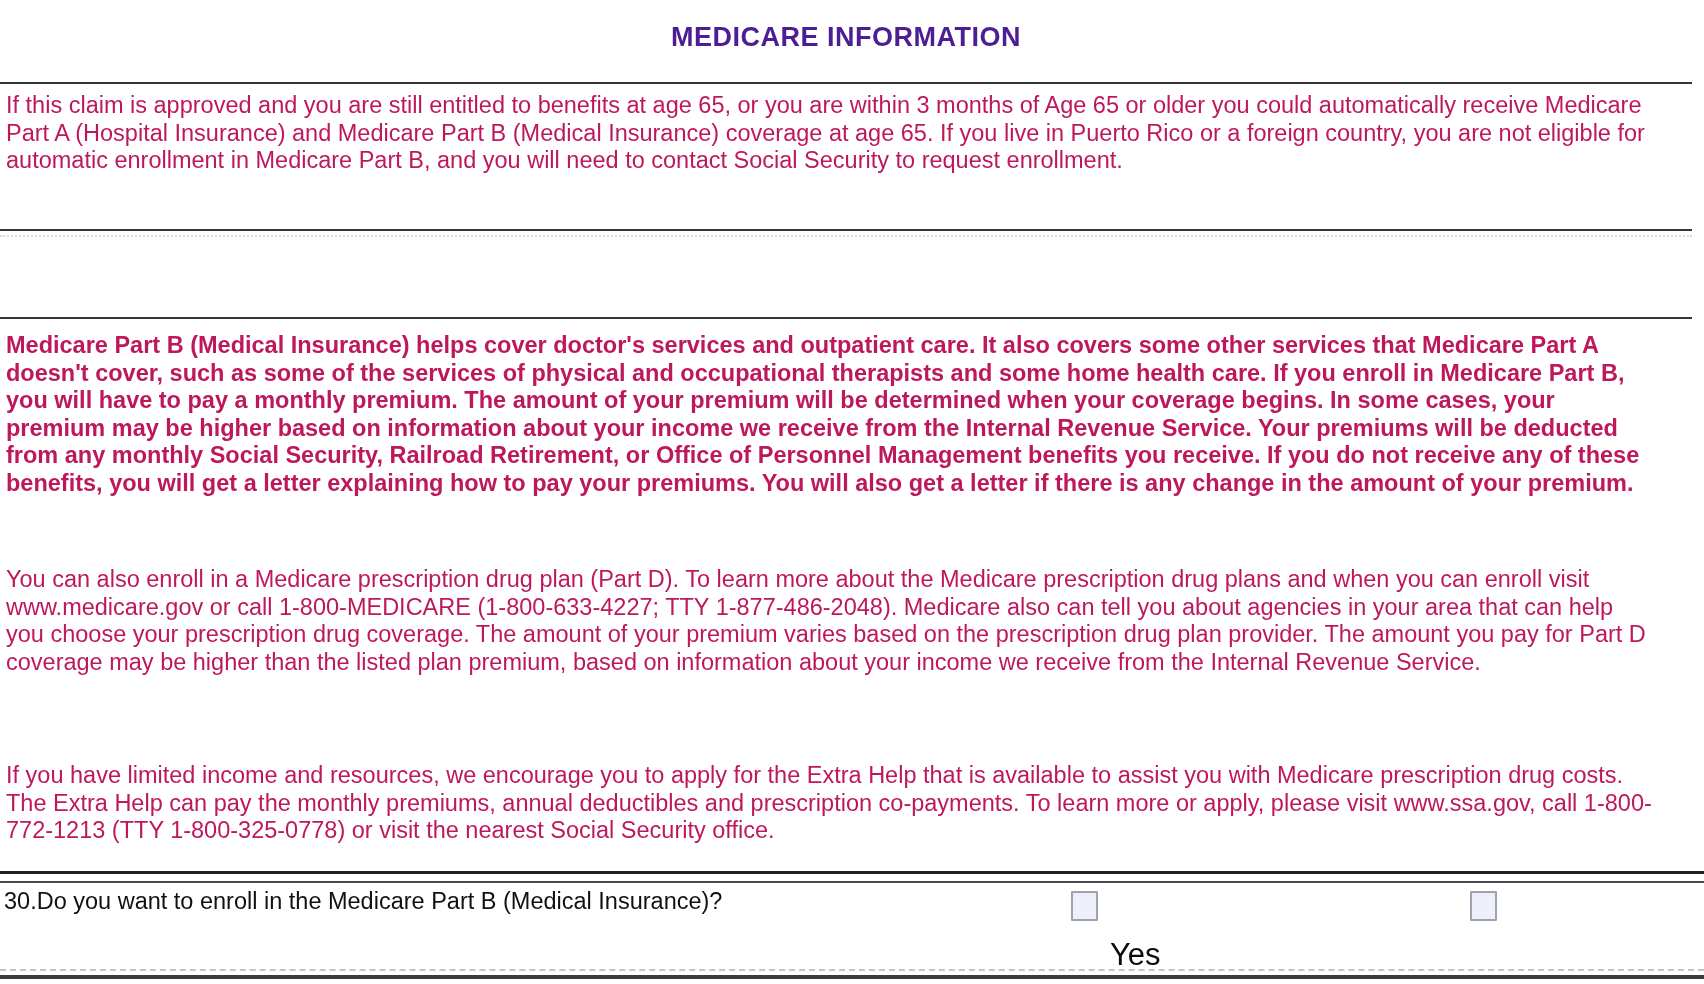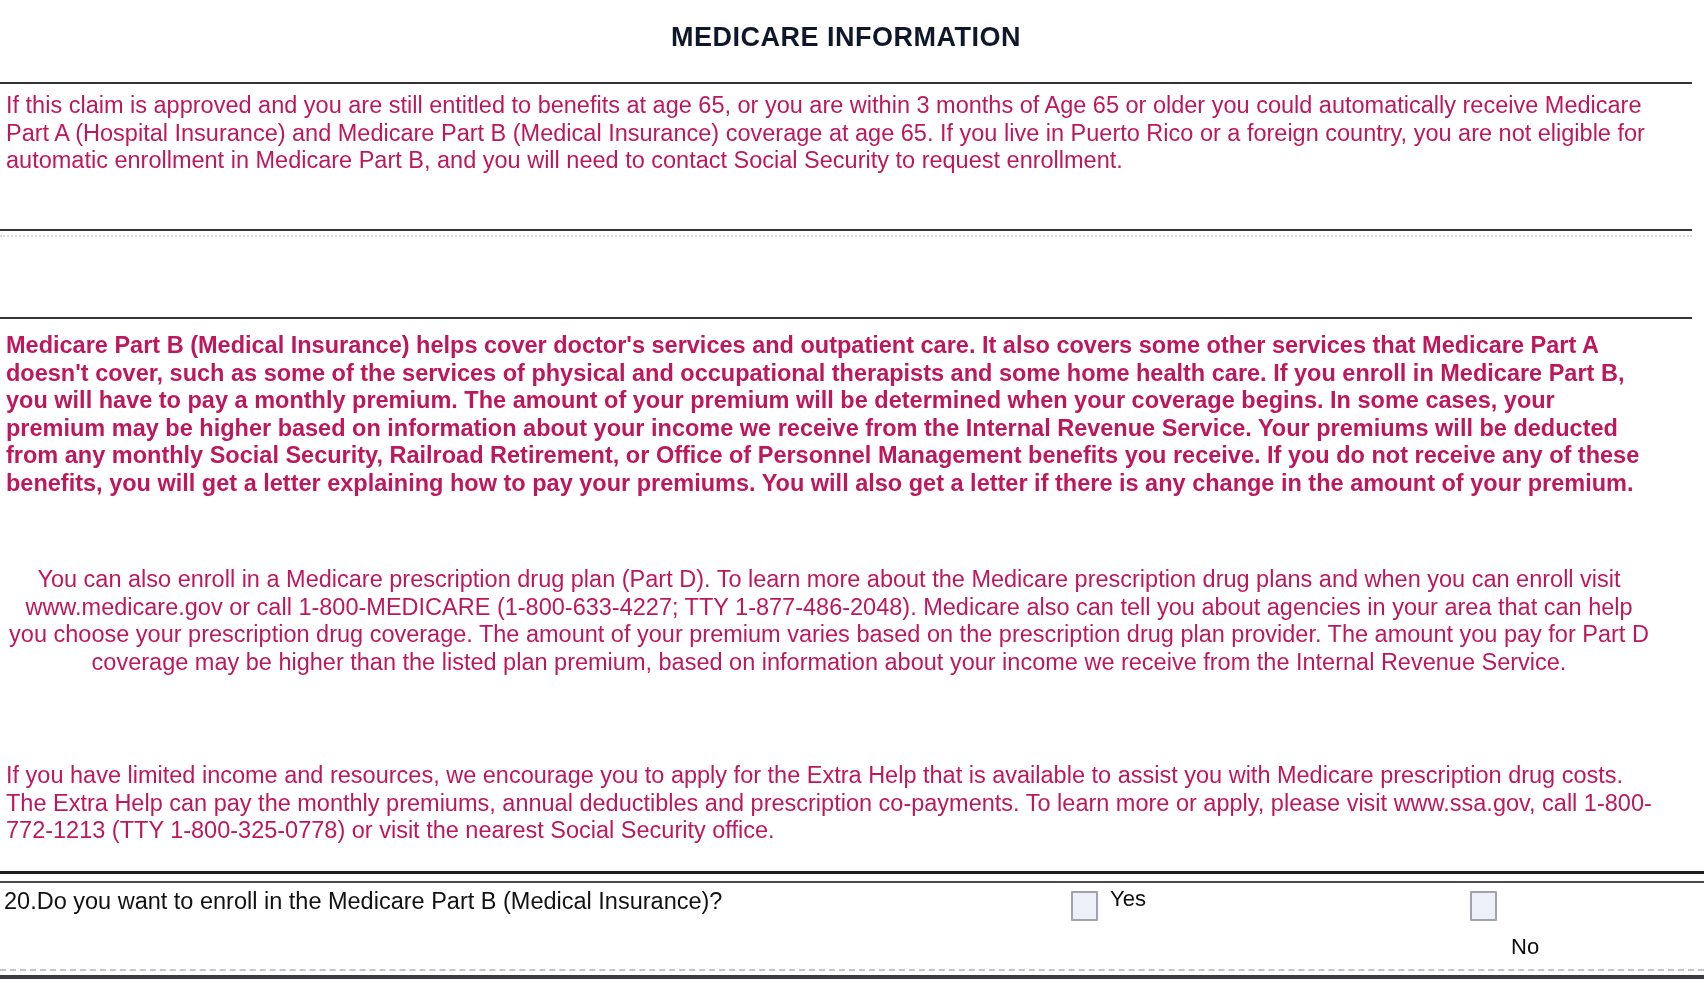--- a/index.html
+++ b/index.html
@@ -14,21 +14,21 @@
   }
   .title {
     position: absolute;
     top: 22px;
     left: 0;
     width: 1692px;
     text-align: center;
     font-size: 27px;
     font-weight: bold;
     letter-spacing: 0.5px;
-    color: #0f172a;
+    color: #4c1d95;
   }
   .rule {
     position: absolute;
     left: 0;
     width: 1692px;
     height: 0;
     border-top: 2px solid #343438;
   }
   .rule-title { top: 82px; }
   .rule-intro-bottom { top: 229px; }
@@ -70,21 +70,21 @@
     position: absolute;
     left: 6px;
     width: 1646px;
     font-size: 23.5px;
     line-height: 27.5px;
     letter-spacing: 0px;
     color: #be185d;
   }
   .para-intro   { top: 92px; }
   .para-partb   { top: 332px; font-weight: bold; }
-  .para-partd   { top: 566px; text-align: center; }
+  .para-partd   { top: 566px; }
   .para-extra   { top: 762px; }
   .section-heading {
     position: absolute;
     left: 5px;
     top: 255px;
     width: 1646px;
     font-size: 24px;
     font-weight: bold;
     color: #0a0a0a;
     letter-spacing: 0.2px;
@@ -105,22 +105,22 @@
     background: #edf0f8;
     border: 2px solid #a2a2ae;
     border-radius: 1px;
     box-sizing: border-box;
     cursor: pointer;
   }
   .checkbox-yes { left: 1071px; }
   .checkbox-no  { left: 1470px; }
   .checkbox-label {
     position: absolute;
-    top: 886px;
-    font-size: 22px;
+    top: 937px;
+    font-size: 31px;
     color: #0c0c0c;
   }
   .label-yes { left: 1110px; }
   .label-no  { left: 1511px; margin-top: 48px; }
 </style>
 </head>
 <body>
 
 <div class="page">
 
@@ -137,21 +137,21 @@
   <div class="rule rule-heading-bottom"></div>
 
   <div class="para para-partb">Medicare Part B (Medical Insurance) helps cover doctor's services and outpatient care. It also covers some other services that Medicare Part A doesn't cover, such as some of the services of physical and occupational therapists and some home health care. If you enroll in Medicare Part B, you will have to pay a monthly premium. The amount of your premium will be determined when your coverage begins. In some cases, your premium may be higher based on information about your income we receive from the Internal Revenue Service. Your premiums will be deducted from any monthly Social Security, Railroad Retirement, or Office of Personnel Management benefits you receive. If you do not receive any of these benefits, you will get a letter explaining how to pay your premiums. You will also get a letter if there is any change in the amount of your premium.</div>
 
   <div class="para para-partd">You can also enroll in a Medicare prescription drug plan (Part D). To learn more about the Medicare prescription drug plans and when you can enroll visit www.medicare.gov or call 1-800-MEDICARE (1-800-633-4227; TTY 1-877-486-2048). Medicare also can tell you about agencies in your area that can help you choose your prescription drug coverage. The amount of your premium varies based on the prescription drug plan provider. The amount you pay for Part D coverage may be higher than the listed plan premium, based on information about your income we receive from the Internal Revenue Service.</div>
 
   <div class="para para-extra">If you have limited income and resources, we encourage you to apply for the Extra Help that is available to assist you with Medicare prescription drug costs. The Extra Help can pay the monthly premiums, annual deductibles and prescription co-payments. To learn more or apply, please visit www.ssa.gov, call 1-800-772-1213 (TTY 1-800-325-0778) or visit the nearest Social Security office.</div>
 
   <div class="rule-double"></div>
 
-  <div class="question-text">20.Do you want to enroll in the Medicare Part B (Medical Insurance)?</div>
+  <div class="question-text">30.Do you want to enroll in the Medicare Part B (Medical Insurance)?</div>
 
   <div class="checkbox checkbox-yes"></div>
   <div class="checkbox-label label-yes">Yes</div>
 
   <div class="checkbox checkbox-no"></div>
   <div class="checkbox-label label-no">No</div>
 
   <div class="rule-bottom-dashed"></div>
   <div class="rule-bottom-solid"></div>
 

